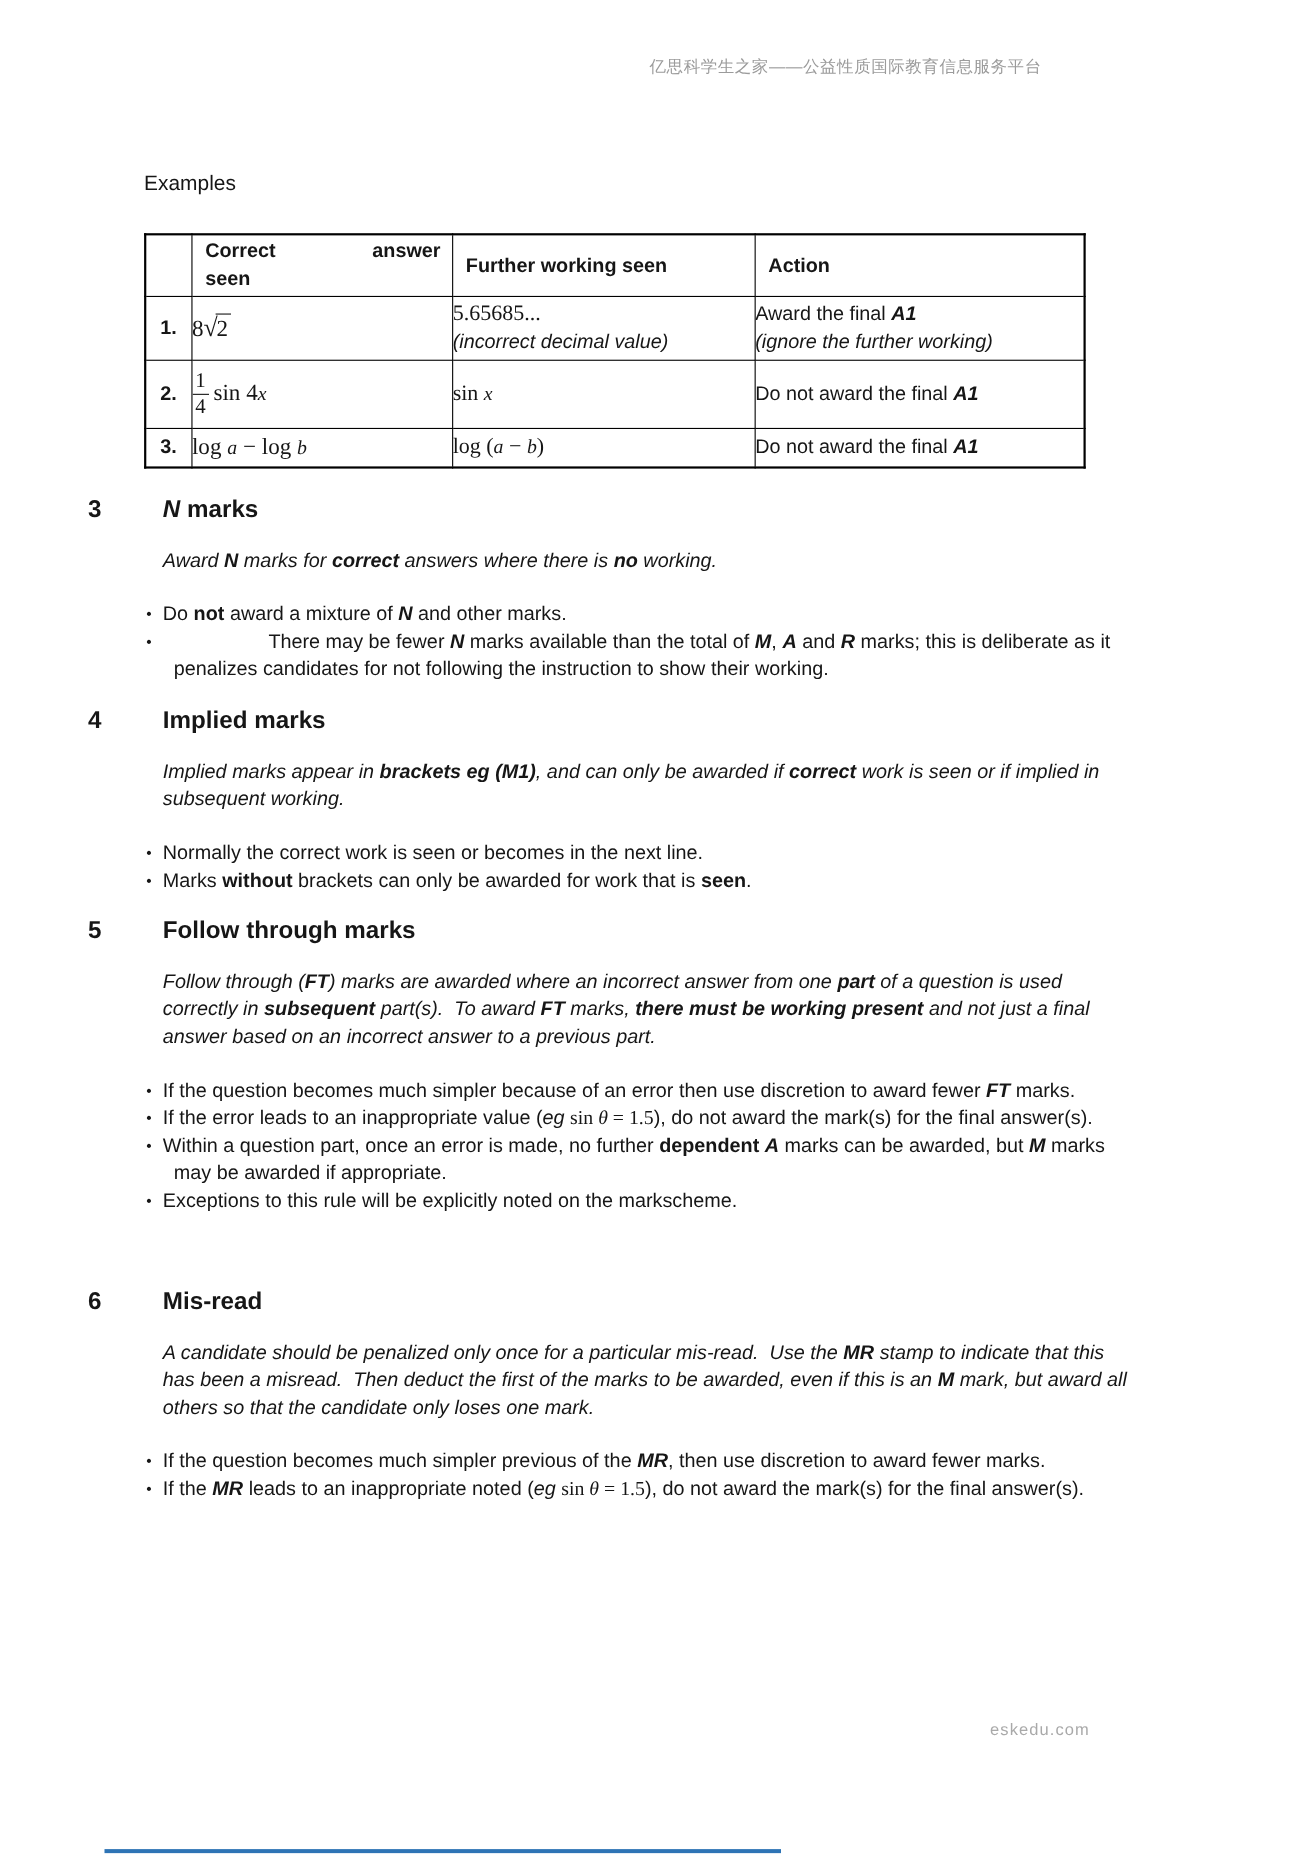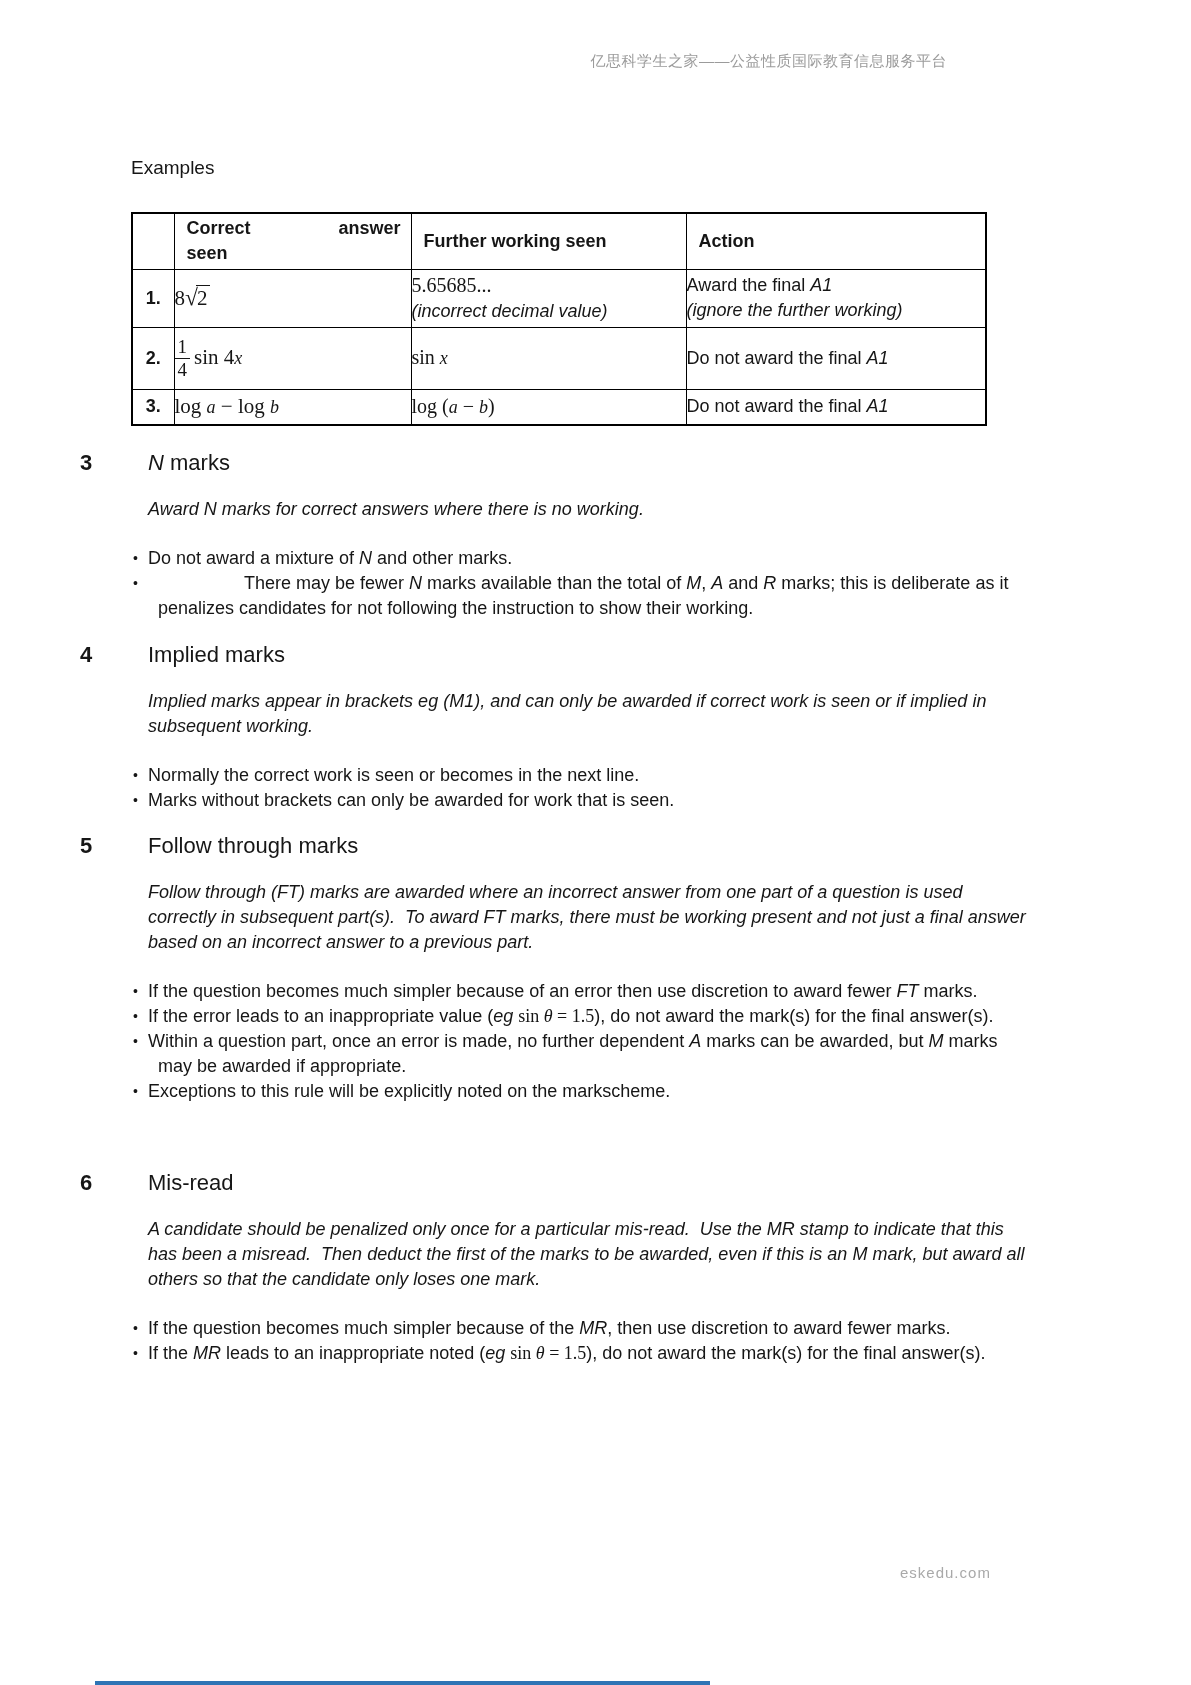--- a/index.html
+++ b/index.html
@@ -1,18 +1,18 @@
 <!DOCTYPE html>
 <html><head>
 <meta charset="utf-8">
 <style>
   html,body{margin:0;padding:0;background:#fff;}
   .page{position:relative;width:1163px;height:1685px;background:#fff;overflow:hidden;
         font-family:"Liberation Sans",sans-serif;color:#161616;font-size:18px;line-height:25px;}
-  .b{font-weight:normal}
+  .b{font-weight:bold}
   .i{font-style:italic}
   .serif{font-family:"Liberation Serif",serif;}
   .tab{display:inline-block;width:96px;}
   
   .doc-header{position:absolute;top:48px;right:216px;font-size:15px;color:#9b9b9b;letter-spacing:.5px;}
   .doc-footer{position:absolute;top:1560px;left:900px;font-size:15px;color:#a9a9a9;
               font-family:Liberation Sans, sans-serif;letter-spacing:1px;}
   .bottom-bar{position:absolute;bottom:0;left:95px;width:615px;height:4px;}
   
   .examples-title{position:absolute;top:155px;left:131px;font-size:19px;}
@@ -175,21 +175,21 @@
   <section class="sec" style="top:1170px">
     <div class="head">
       <span class="num">6</span><span class="title"><span class="b">Mis-read</span></span>
     </div>
     <div class="paras">
         <p><span class="i">A candidate should be penalized only once for a particular mis-read.&nbsp; Use the </span><span class="b i">MR</span><span class="i"> stamp to indicate that this has been a misread.&nbsp; Then deduct the first of the marks to be awarded, even if this is an </span><span class="b i">M</span><span class="i"> mark, but award all others so that the candidate only loses one mark.</span></p>
       </div>
     <div class="bullets">
         <div class="bullet">
           <span class="dot">•</span>
-          <span class="txt"><span>If the question becomes much simpler because of the </span><span class="b i">MR</span><span>, then use discretion to award fewer marks.</span></span>
+          <span class="txt"><span>If the question becomes much simpler previous of the </span><span class="b i">MR</span><span>, then use discretion to award fewer marks.</span></span>
         </div>
         <div class="bullet">
           <span class="dot">•</span>
           <span class="txt"><span>If the </span><span class="b i">MR</span><span> leads to an inappropriate noted (</span><span class="i">eg</span><span> </span><span class="serif">sin </span><span class="i serif">θ</span><span class="serif"> = 1.5</span><span>), do not award the mark(s) for the final answer(s).</span></span>
         </div>
       </div>
   </section>
 
   <div class="doc-footer">eskedu.com</div>
   <div class="bottom-bar" style="background: rgb(46, 116, 181);"></div>

